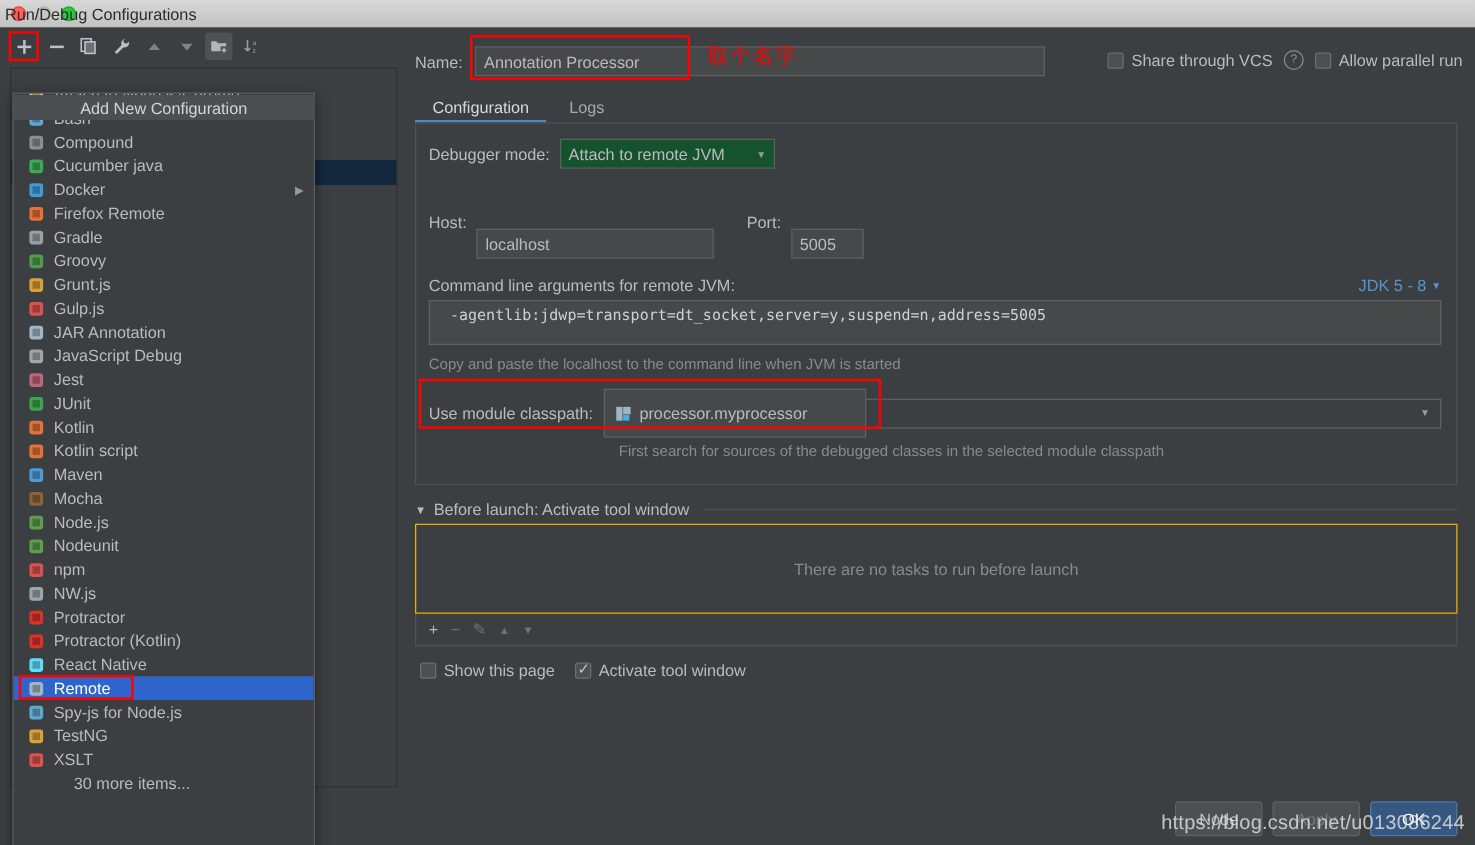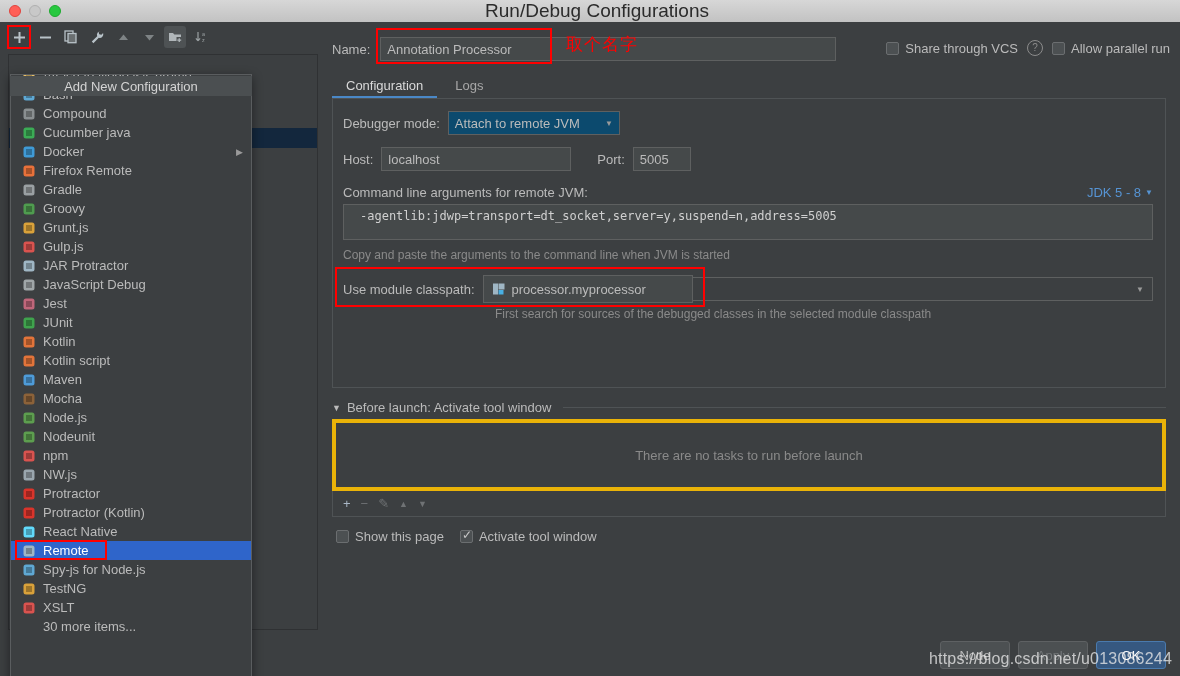--- a/index.html
+++ b/index.html
@@ -40,23 +40,22 @@
   }
   .dot {
     width: 12px; height: 12px; border-radius: 50%;
     box-sizing: border-box;
   }
   .dot.red    { background: #ff5f57; border: 1px solid #e0443e; }
   .dot.yellow { background: #c8c8c8; border: 1px solid #b0b0b0; }
   .dot.green  { background: #28c840; border: 1px solid #1dab2f; }
   .titlebar-title {
     position: absolute;
-    left: 14px; right: 0;
-    text-align: center;
-    font-size: 19px;
+    left: 4px; right: 0;
+    font-size: 13px;
     color: #2b2b2b;
     font-weight: 400;
     pointer-events: none;
   }
 
   
   .body-wrap {
     position: absolute;
     top: 22px; left: 0; right: 0; bottom: 0;
     background: #3c3f41;
@@ -169,21 +168,21 @@
     font-size: 9px;
   }
   .pitem .redbox {
     position: absolute;
     left: 4px; top: -1px;
     width: 92px; height: 20px;
     border: 2px solid #f00;
     box-sizing: border-box;
     pointer-events: none;
   }
-  .pitem.plain { padding-left: 32px; }
+  .pitem.plain { padding-left: 48px; }
 
   
   .right {
     position: absolute;
     left: 318px; top: 0; right: 0; bottom: 0;
   }
   .name-row {
     display: flex;
     align-items: center;
     padding: 12px 14px 0 14px;
@@ -301,21 +300,21 @@
   .form-row {
     display: flex;
     align-items: center;
     padding-left: 10px;
     margin-top: 12px;
     font-size: 13px;
   }
   .flabel { margin-right: 8px; }
   .select {
     height: 24px;
-    background: #0c4a6e;
+    background: #14532d;
     border: 1px solid #5e6060;
     box-sizing: border-box;
     display: inline-flex;
     align-items: center;
     padding: 0 6px;
     color: #bbbbbb;
     font-size: 13px;
     gap: 4px;
     position: relative;
   }
@@ -327,20 +326,21 @@
   .input-sm {
     height: 24px;
     background: #45494a;
     border: 1px solid #5e6060;
     box-sizing: border-box;
     color: #bbbbbb;
     font-size: 13px;
     padding: 0 6px;
     font-family: "Liberation Sans", sans-serif;
     outline: none;
+    margin-top: 36px;
   }
   .cmd-label-row {
     display: flex;
     align-items: center;
     padding: 0 12px 0 10px;
     margin-top: 14px;
     font-size: 13px;
   }
   .jdk-link {
     margin-left: auto;
@@ -380,21 +380,21 @@
   .mod-redbox {
     position: absolute;
     left: 2px; top: -8px;
     width: 370px; height: 40px;
     border: 2px solid #f00;
     box-sizing: border-box;
     pointer-events: none;
     z-index: 3;
   }
   .mod-combo-inner {
-    height: 28px;
+    height: 39px;
     background: #45494a;
     border: 1px solid #5e6060;
     box-sizing: border-box;
     display: inline-flex;
     align-items: center;
     gap: 6px;
     padding: 0 8px;
     width: 210px;
   }
   .mod-combo-outer {
@@ -426,21 +426,21 @@
     font-size: 13px;
   }
   .bl-header .rule {
     flex: 1;
     height: 1px;
     background: #4f5355;
     margin-left: 6px;
   }
   .bl-box {
     margin: 4px 14px 0 14px;
-    border: 4px solid #eab308;
+    border: 1px solid #eab308;
     height: 72px;
     box-sizing: border-box;
     display: flex;
     align-items: center;
     justify-content: center;
     color: #8a8a8a;
     font-size: 13px;
   }
   .bl-toolbar {
     margin: 0 14px;
@@ -666,21 +666,21 @@
             </span>
             <span class="lbl">Gulp.js</span>
           </div>
           <div class="pitem">
             <span class="ic">
               <svg width="14" height="14" viewBox="0 0 14 14">
                 <rect x="1.5" y="1.5" width="11" height="11" rx="2.5" fill="#9fb6c4"></rect>
                 <rect x="4" y="4" width="6" height="6" fill="rgba(0,0,0,.28)"></rect>
               </svg>
             </span>
-            <span class="lbl">JAR Protractor</span>
+            <span class="lbl">JAR Annotation</span>
           </div>
           <div class="pitem">
             <span class="ic">
               <svg width="14" height="14" viewBox="0 0 14 14">
                 <rect x="1.5" y="1.5" width="11" height="11" rx="2.5" fill="#a0a6a8"></rect>
                 <rect x="4" y="4" width="6" height="6" fill="rgba(0,0,0,.28)"></rect>
               </svg>
             </span>
             <span class="lbl">JavaScript Debug</span>
           </div>
@@ -890,21 +890,21 @@
 
         <div class="cmd-label-row">
           <span>Command line arguments for remote JVM:</span>
           <span class="jdk-link">
             <span>JDK 5 - 8</span>
             <span class="caret">▼</span>
           </span>
         </div>
 
         <div class="cmd-area">-agentlib:jdwp=transport=dt_socket,server=y,suspend=n,address=5005</div>
-        <div class="hint">Copy and paste the arguments to the command line when JVM is started</div>
+        <div class="hint">Copy and paste the localhost to the command line when JVM is started</div>
 
         <div class="mod-row">
           <div class="mod-redbox"></div>
           <span class="flabel">Use module classpath:</span>
           <span class="mod-combo-inner">
             <svg width="14" height="14" viewBox="0 0 14 14">
               <rect x="1" y="1.5" width="5" height="11" fill="#9fb6c4"></rect>
               <rect x="6.5" y="1.5" width="6" height="6" fill="#9fb6c4"></rect>
               <rect x="6.5" y="8" width="5" height="4.5" fill="#49b0e3"></rect>
             </svg>

